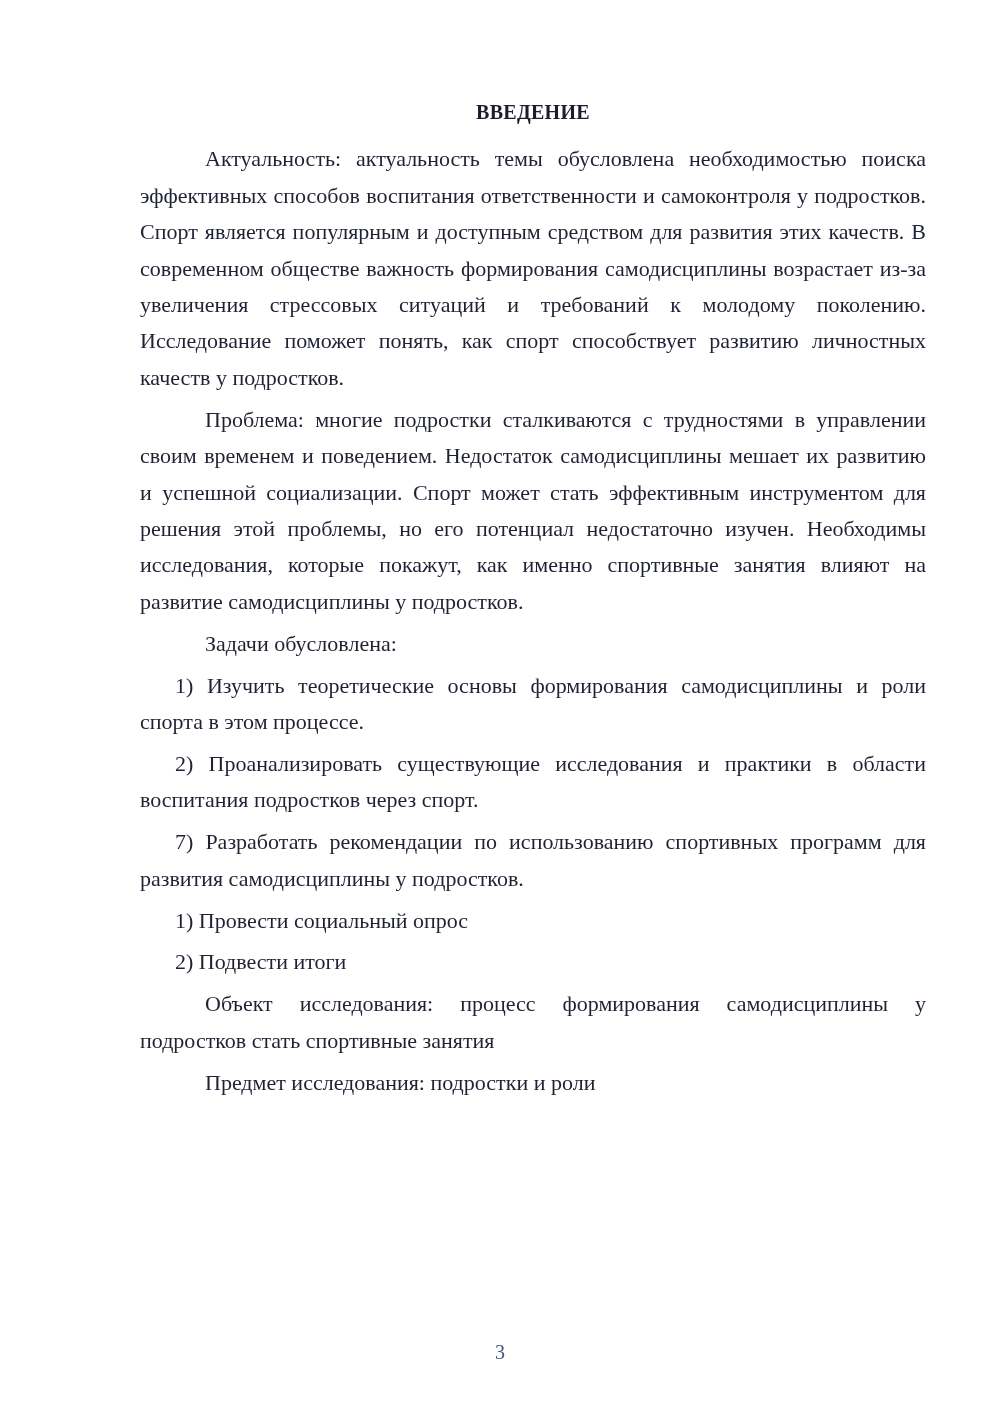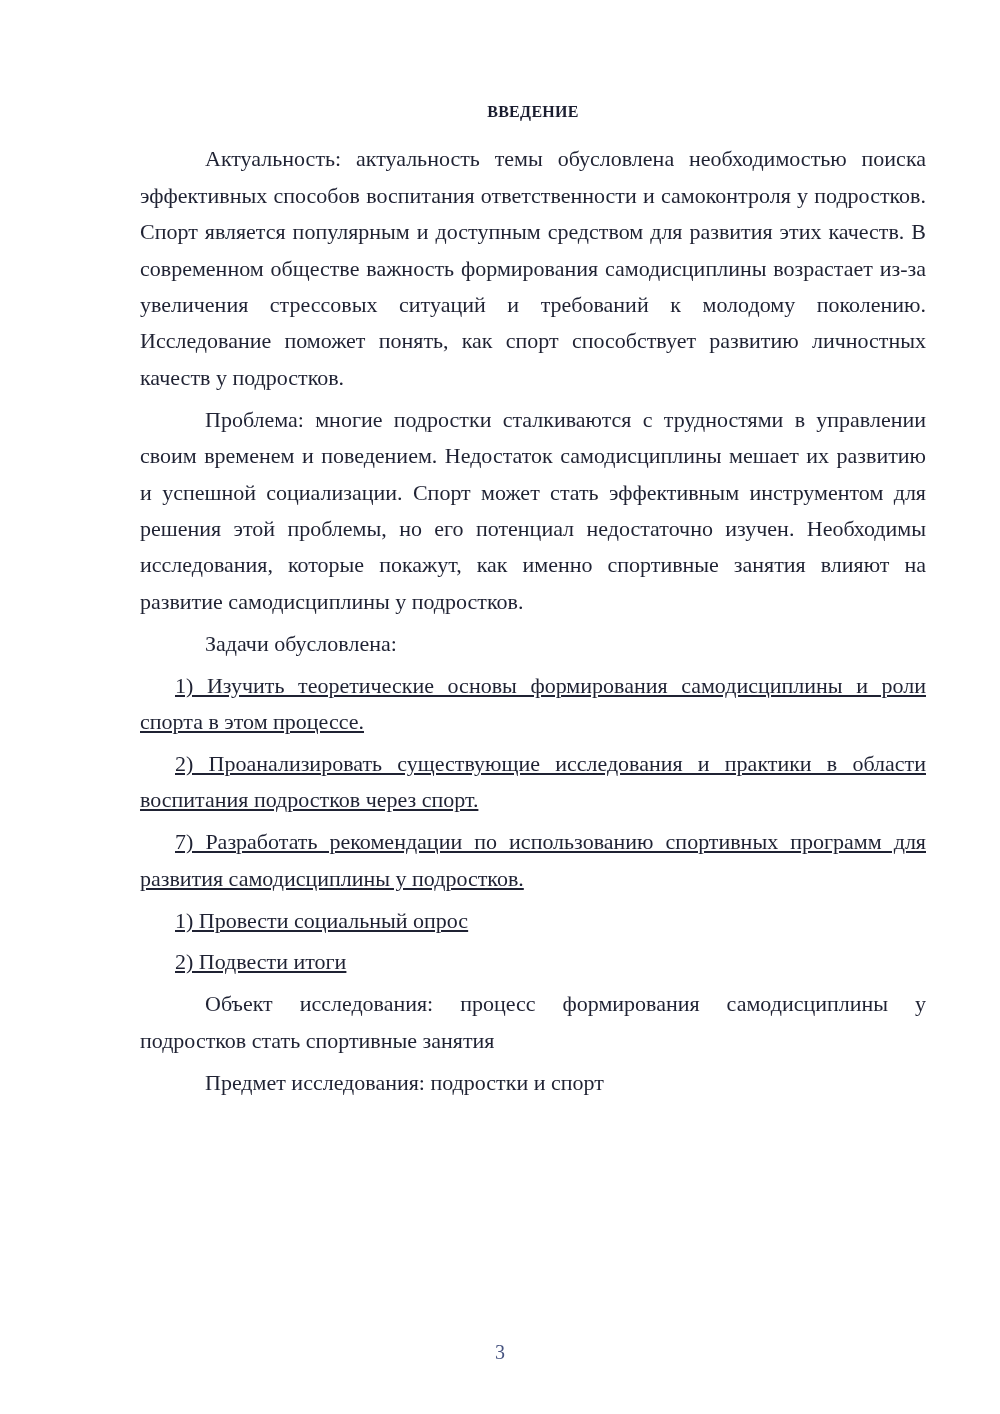--- a/index.html
+++ b/index.html
@@ -19,35 +19,34 @@
   .content {
     position: absolute;
     left: 140px;
     top: 94px;
     width: 786px;
     color: #1f2233;
     font-size: 22px;
     line-height: 36.4px;
   }
   .doc-title {
-    font-size: 16px;
+    font-size: 20px;
     font-weight: bold;
     text-align: center;
     letter-spacing: 0.3px;
     margin-bottom: 11px;
     color: #1b1e30;
   }
   .para {
     text-align: justify;
     text-indent: 65px;
     margin-bottom: 5.5px;
   }
   .task {
     text-indent: 35px;
-    text-decoration: underline;
   }
   .page-number {
     position: absolute;
     left: 0;
     right: 0;
     bottom: 50px;
     text-align: center;
     font-size: 20px;
     color: #47548018;
     color: #475480;
@@ -61,16 +60,16 @@
     <h1 class="doc-title">ВВЕДЕНИЕ</h1>
     <p class="para">Актуальность: актуальность темы обусловлена необходимостью поиска эффективных способов воспитания ответственности и самоконтроля у подростков. Спорт является популярным и доступным средством для развития этих качеств. В современном обществе важность формирования самодисциплины возрастает из-за увеличения стрессовых ситуаций и требований к молодому поколению. Исследование поможет понять, как спорт способствует развитию личностных качеств у подростков.</p>
     <p class="para">Проблема: многие подростки сталкиваются с трудностями в управлении своим временем и поведением. Недостаток самодисциплины мешает их развитию и успешной социализации. Спорт может стать эффективным инструментом для решения этой проблемы, но его потенциал недостаточно изучен. Необходимы исследования, которые покажут, как именно спортивные занятия влияют на развитие самодисциплины у подростков.</p>
     <p class="para">Задачи обусловлена:</p>
     <p class="para task">1) Изучить теоретические основы формирования самодисциплины и роли спорта в этом процессе.</p>
     <p class="para task">2) Проанализировать существующие исследования и практики в области воспитания подростков через спорт.</p>
     <p class="para task">7) Разработать рекомендации по использованию спортивных программ для развития самодисциплины у подростков.</p>
     <p class="para task">1) Провести социальный опрос</p>
     <p class="para task">2) Подвести итоги</p>
     <p class="para">Объект исследования: процесс формирования самодисциплины у подростков стать спортивные занятия</p>
-    <p class="para">Предмет исследования: подростки и спорт</p>
+    <p class="para">Предмет исследования: подростки и роли</p>
   </div>
   <div class="page-number">3</div>
 </div>
 
 </body></html>

